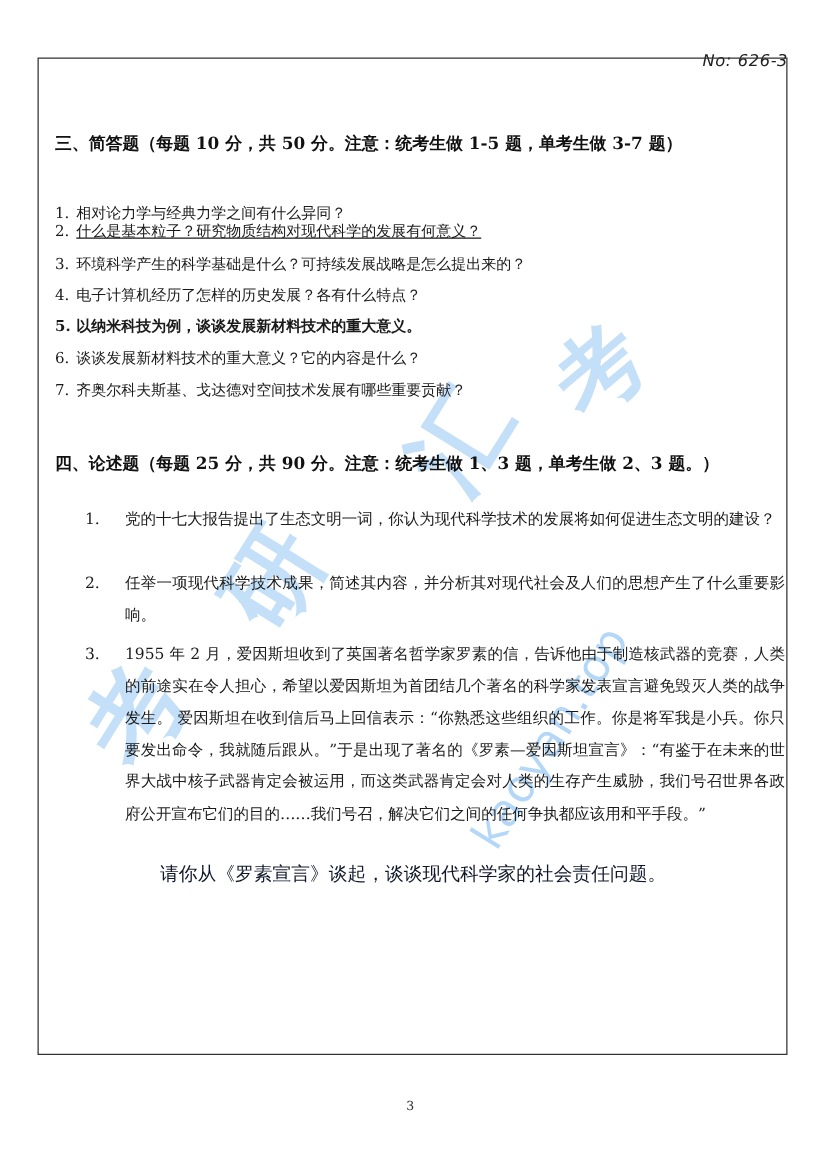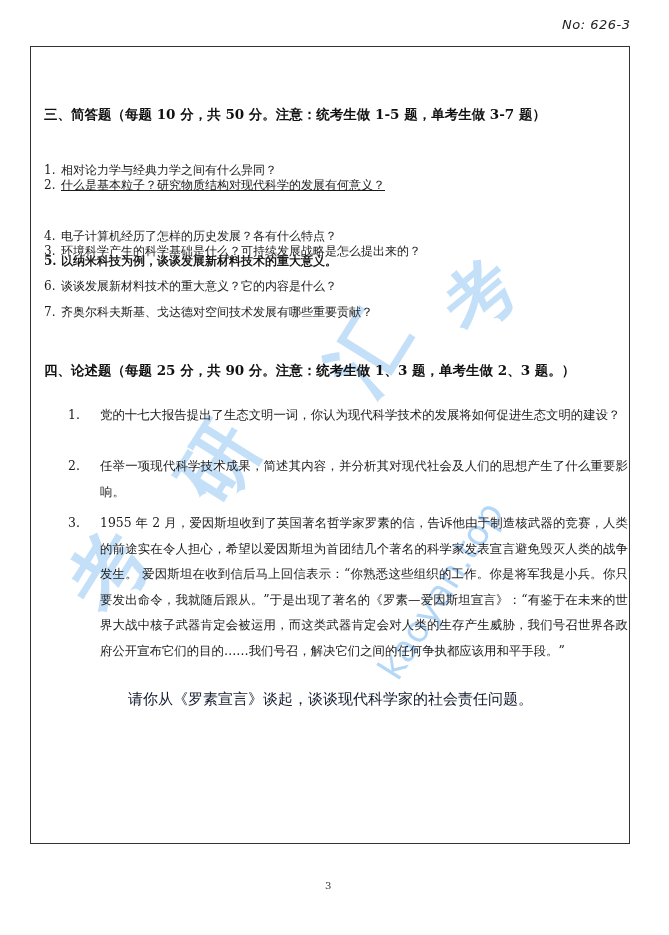--- a/index.html
+++ b/index.html
@@ -1,18 +1,18 @@
 <!DOCTYPE html>
 <html><head>
   <meta charset="utf-8">
   <style>
     html, body { margin: 0; padding: 0; background: #ffffff; }
     body { width: 669px; height: 935px; position: relative; overflow: hidden;
       font-family: "DejaVu Serif", "Liberation Serif", serif; color: #1a1a1a; }
-    .docno { position: absolute; left: 562px; top: 17px; font-family: "DejaVu Sans", sans-serif;
+    .docno { position: absolute; left: 562px; top: 42px; font-family: "DejaVu Sans", sans-serif;
       font-style: italic; font-size: 13px; color: #222; letter-spacing: 0.5px; }
     .frame { position: absolute; left: 30px; top: 46px; width: 600px; height: 798px;
       border: 1.2px solid #333; box-sizing: border-box; }
     .sec-title { position: absolute; left: 44px; font-size: 13.5px; font-weight: bold; color: #111; white-space: nowrap; text-align: right; }
     .sa-item { position: absolute; left: 44px; font-size: 12px; white-space: nowrap; color: #1a1a1a; }
     .sa-item .num { display: inline-block; width: 17px; }
     .es-item { position: absolute; left: 68px; width: 560px; font-size: 12.4px; line-height: 25.5px; color: #1a1a1a; }
     .es-item .num { position: absolute; left: 0; top: 0; }
     .es-item .body { display: block; margin-left: 32px; text-align: justify; }
     .es-note { position: absolute; left: 128px; font-size: 15px; color: #0f172a; white-space: nowrap; }
@@ -35,21 +35,21 @@
 <div class="watermark wm5">kaoyan.top</div>
 
 <div class="docno">No: 626-3</div>
 
 <div class="frame"></div>
 
 <div class="sec-title" style="top:106px;">三、简答题（每题 10 分，共 50 分。注意：统考生做 1-5 题，单考生做 3-7 题）</div>
 
 <div class="sa-item" style="top:149px;margin-top:13px;"><span class="num">1.</span><span>相对论力学与经典力学之间有什么异同？</span></div>
 <div class="sa-item" style="top:177px;text-decoration:underline;"><span class="num">2.</span><span>什么是基本粒子？研究物质结构对现代科学的发展有何意义？</span></div>
-<div class="sa-item" style="top:203px;margin-top:40px;"><span class="num">3.</span><span>环境科学产生的科学基础是什么？可持续发展战略是怎么提出来的？</span></div>
+<div class="sa-item" style="top:203px;"><span class="num">3.</span><span>环境科学产生的科学基础是什么？可持续发展战略是怎么提出来的？</span></div>
 <div class="sa-item" style="top:228px;"><span class="num">4.</span><span>电子计算机经历了怎样的历史发展？各有什么特点？</span></div>
 <div class="sa-item" style="top:253px;font-weight:bold;"><span class="num">5.</span><span>以纳米科技为例，谈谈发展新材料技术的重大意义。</span></div>
 <div class="sa-item" style="top:278px;"><span class="num">6.</span><span>谈谈发展新材料技术的重大意义？它的内容是什么？</span></div>
 <div class="sa-item" style="top:304px;"><span class="num">7.</span><span>齐奥尔科夫斯基、戈达德对空间技术发展有哪些重要贡献？</span></div>
 
 <div class="sec-title" style="top:362px;">四、论述题（每题 25 分，共 90 分。注意：统考生做 1、3 题，单考生做 2、3 题。）</div>
 
 <div class="es-item" style="top:402px;">
   <span class="num">1.</span>
   <span class="body">党的十七大报告提出了生态文明一词，你认为现代科学技术的发展将如何促进生态文明的建设？</span>

